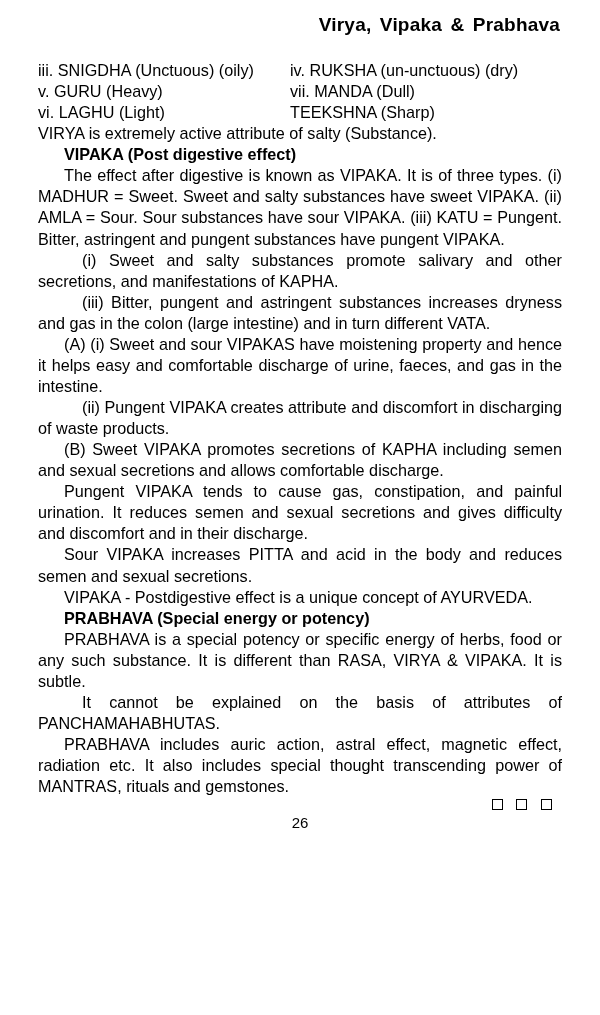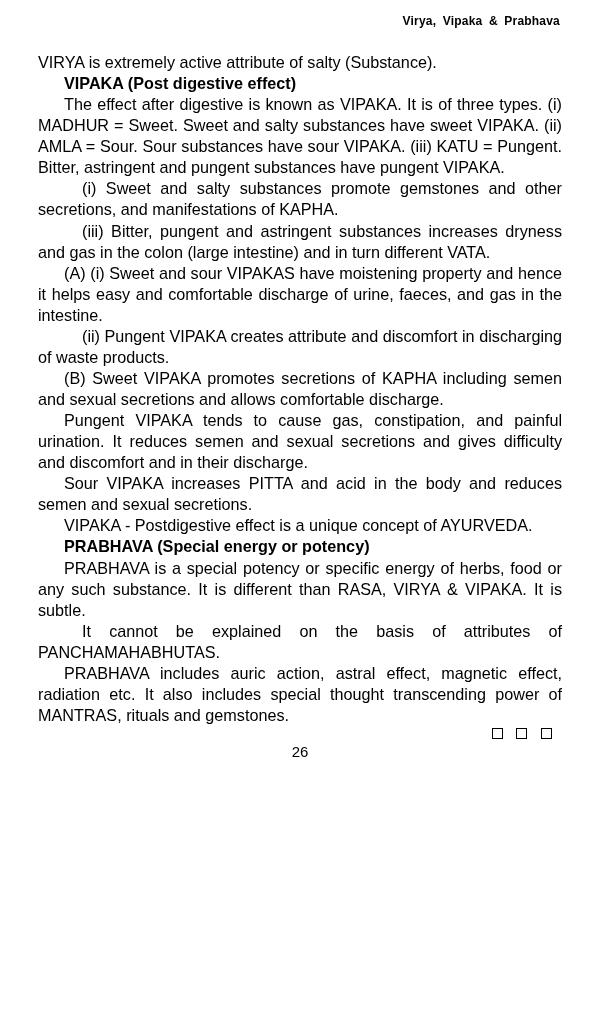--- a/index.html
+++ b/index.html
@@ -17,21 +17,21 @@
   }
   .page {
     position: relative;
     width: 600px;
     height: 1015px;
     box-sizing: border-box;
     padding: 0 38px;
   }
   .header {
     text-align: right;
-    font-size: 12px;
+    font-size: 19px;
     font-weight: bold;
     letter-spacing: 0.2px;
     padding-top: 14px;
     padding-right: 2px;
     word-spacing: 3px;
   }
   .body-text {
     margin-top: 24px;
     font-size: 16.2px;
     line-height: 1.30;
@@ -91,28 +91,44 @@
 </style>
 </head>
 <body>
 
 <div class="page">
 
   <div class="header">Virya, Vipaka &amp; Prabhava</div>
 
   <div class="body-text">
 
+    <table class="list-table">
+      <tbody>
+        <tr>
+          <td class="col-left">iii. SNIGDHA (Unctuous) (oily)</td>
+          <td class="col-right">iv. RUKSHA (un-unctuous) (dry)</td>
+        </tr>
+        <tr>
+          <td class="col-left">v. GURU (Heavy)</td>
+          <td class="col-right">vii. MANDA (Dull)</td>
+        </tr>
+        <tr>
+          <td class="col-left">vi. LAGHU (Light)</td>
+          <td class="col-right">TEEKSHNA (Sharp)</td>
+        </tr>
+      </tbody>
+    </table>
 
     <p>VIRYA is extremely active attribute of salty (Substance).</p>
 
     <p class="sub-head">VIPAKA (Post digestive effect)</p>
 
     <p class="indent">The effect after digestive is known as VIPAKA. It is of three types. (i) MADHUR = Sweet. Sweet and salty substances have sweet VIPAKA. (ii) AMLA = Sour. Sour substances have sour VIPAKA. (iii) KATU = Pungent. Bitter, astringent and pungent substances have pungent VIPAKA.</p>
 
-    <p class="indent-lg">(i) Sweet and salty substances promote gemstones and other secretions, and manifestations of KAPHA.</p>
+    <p class="indent-lg">(i) Sweet and salty substances promote salivary and other secretions, and manifestations of KAPHA.</p>
 
 
     <p class="indent-lg">(iii) Bitter, pungent and astringent substances increases dryness and gas in the colon (large intestine) and in turn different VATA.</p>
 
     <p class="indent">(A) (i) Sweet and sour VIPAKAS have moistening property and hence it helps easy and comfortable discharge of urine, faeces, and gas in the intestine.</p>
 
     <p class="indent-lg">(ii) Pungent VIPAKA creates attribute and discomfort in discharging of waste products.</p>
 
     <p class="indent">(B) Sweet VIPAKA promotes secretions of KAPHA including semen and sexual secretions and allows comfortable discharge.</p>
 

